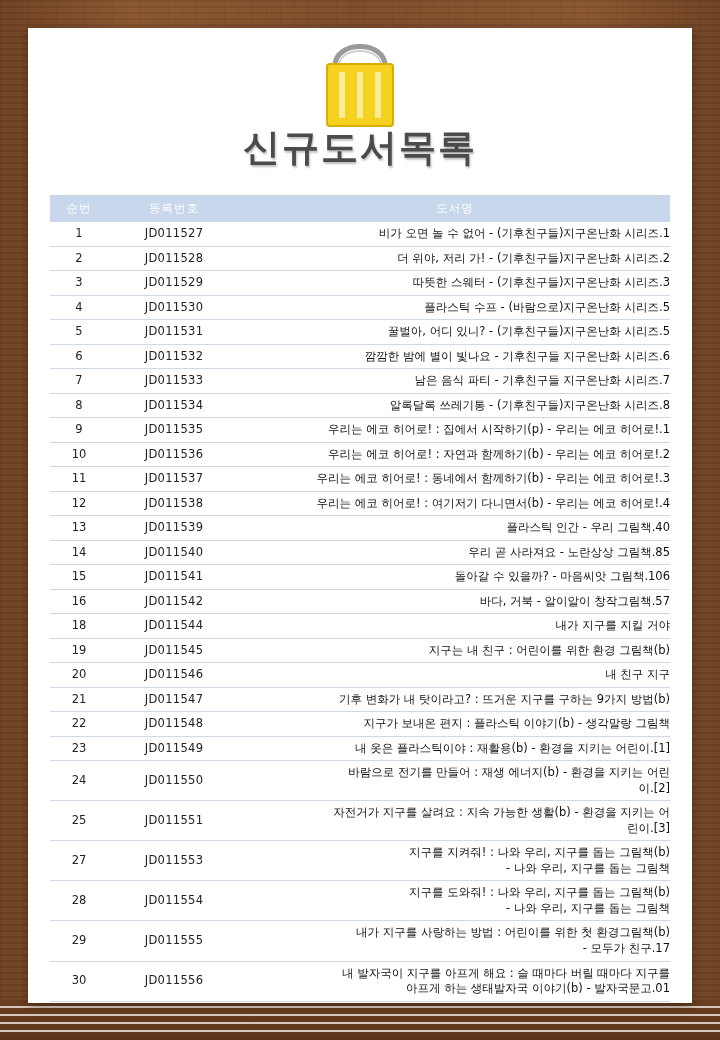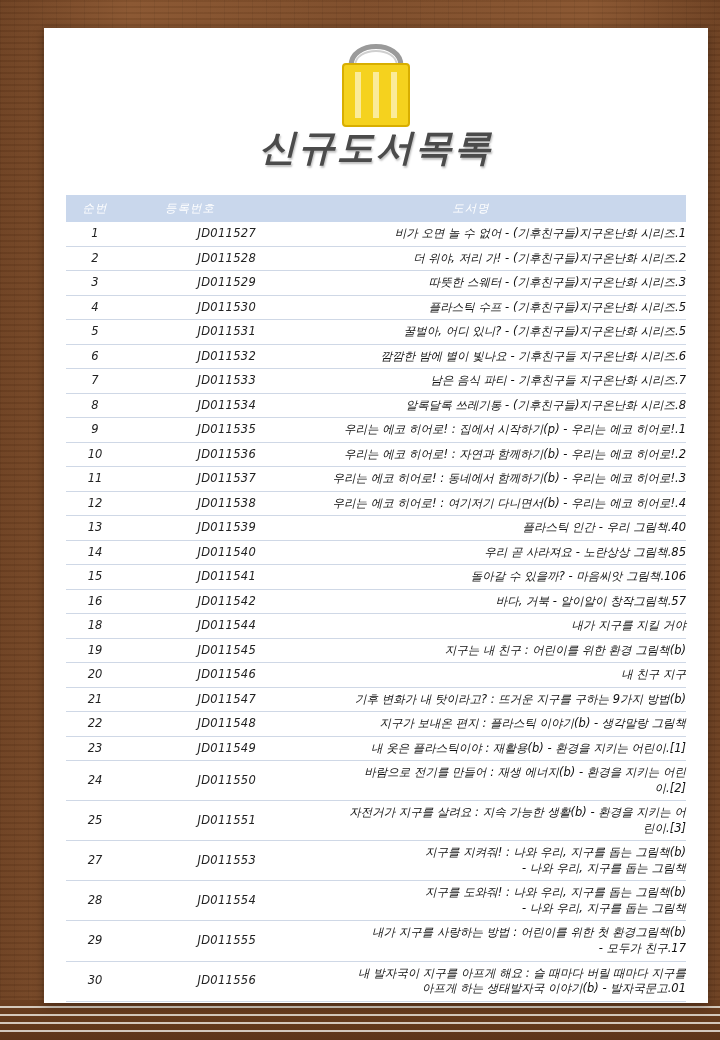--- a/index.html
+++ b/index.html
@@ -56,27 +56,26 @@
     left: 0;
     right: 0;
     height: 2px;
     background: #e8e2d8;
     opacity: 0.85;
   }
 
   
   .paper {
     position: absolute;
-    left: 44px;
+    left: 28px;
     top: 28px;
     width: 664px;
     height: 975px;
     background: #ffffff;
     box-shadow: 0 2px 10px rgba(0,0,0,0.35);
-    font-style: italic;
   }
 
   
   .clip {
     position: absolute;
     left: 50%;
     transform: translateX(-50%);
     top: 8px;
     width: 110px;
     height: 100px;
@@ -119,21 +118,21 @@
     padding: 4px 0;
     vertical-align: middle;
     line-height: 1.35;
   }
   td.c-no {
     text-align: center;
     width: 58px;
     color: #222;
   }
   td.c-reg {
-    text-align: right;
+    text-align: center;
     width: 132px;
     color: #222;
     letter-spacing: 0.3px;
   }
   td.c-title {
     text-align: right;
     padding-left: 10px;
     padding-right: 6px;
     color: #111;
     white-space: pre-line;
@@ -188,21 +187,21 @@
           <td class="c-title">더 위야, 저리 가! - (기후친구들)지구온난화 시리즈.2</td>
         </tr>
         <tr>
           <td class="c-no">3</td>
           <td class="c-reg">JD011529</td>
           <td class="c-title">따뜻한 스웨터 - (기후친구들)지구온난화 시리즈.3</td>
         </tr>
         <tr>
           <td class="c-no">4</td>
           <td class="c-reg">JD011530</td>
-          <td class="c-title">플라스틱 수프 - (기후친구들)지구온난화 시리즈.5</td>
+          <td class="c-title">플라스틱 수프 - (바람으로)지구온난화 시리즈.5</td>
         </tr>
         <tr>
           <td class="c-no">5</td>
           <td class="c-reg">JD011531</td>
           <td class="c-title">꿀벌아, 어디 있니? - (기후친구들)지구온난화 시리즈.5</td>
         </tr>
         <tr>
           <td class="c-no">6</td>
           <td class="c-reg">JD011532</td>
           <td class="c-title">깜깜한 밤에 별이 빛나요 - 기후친구들 지구온난화 시리즈.6</td>

